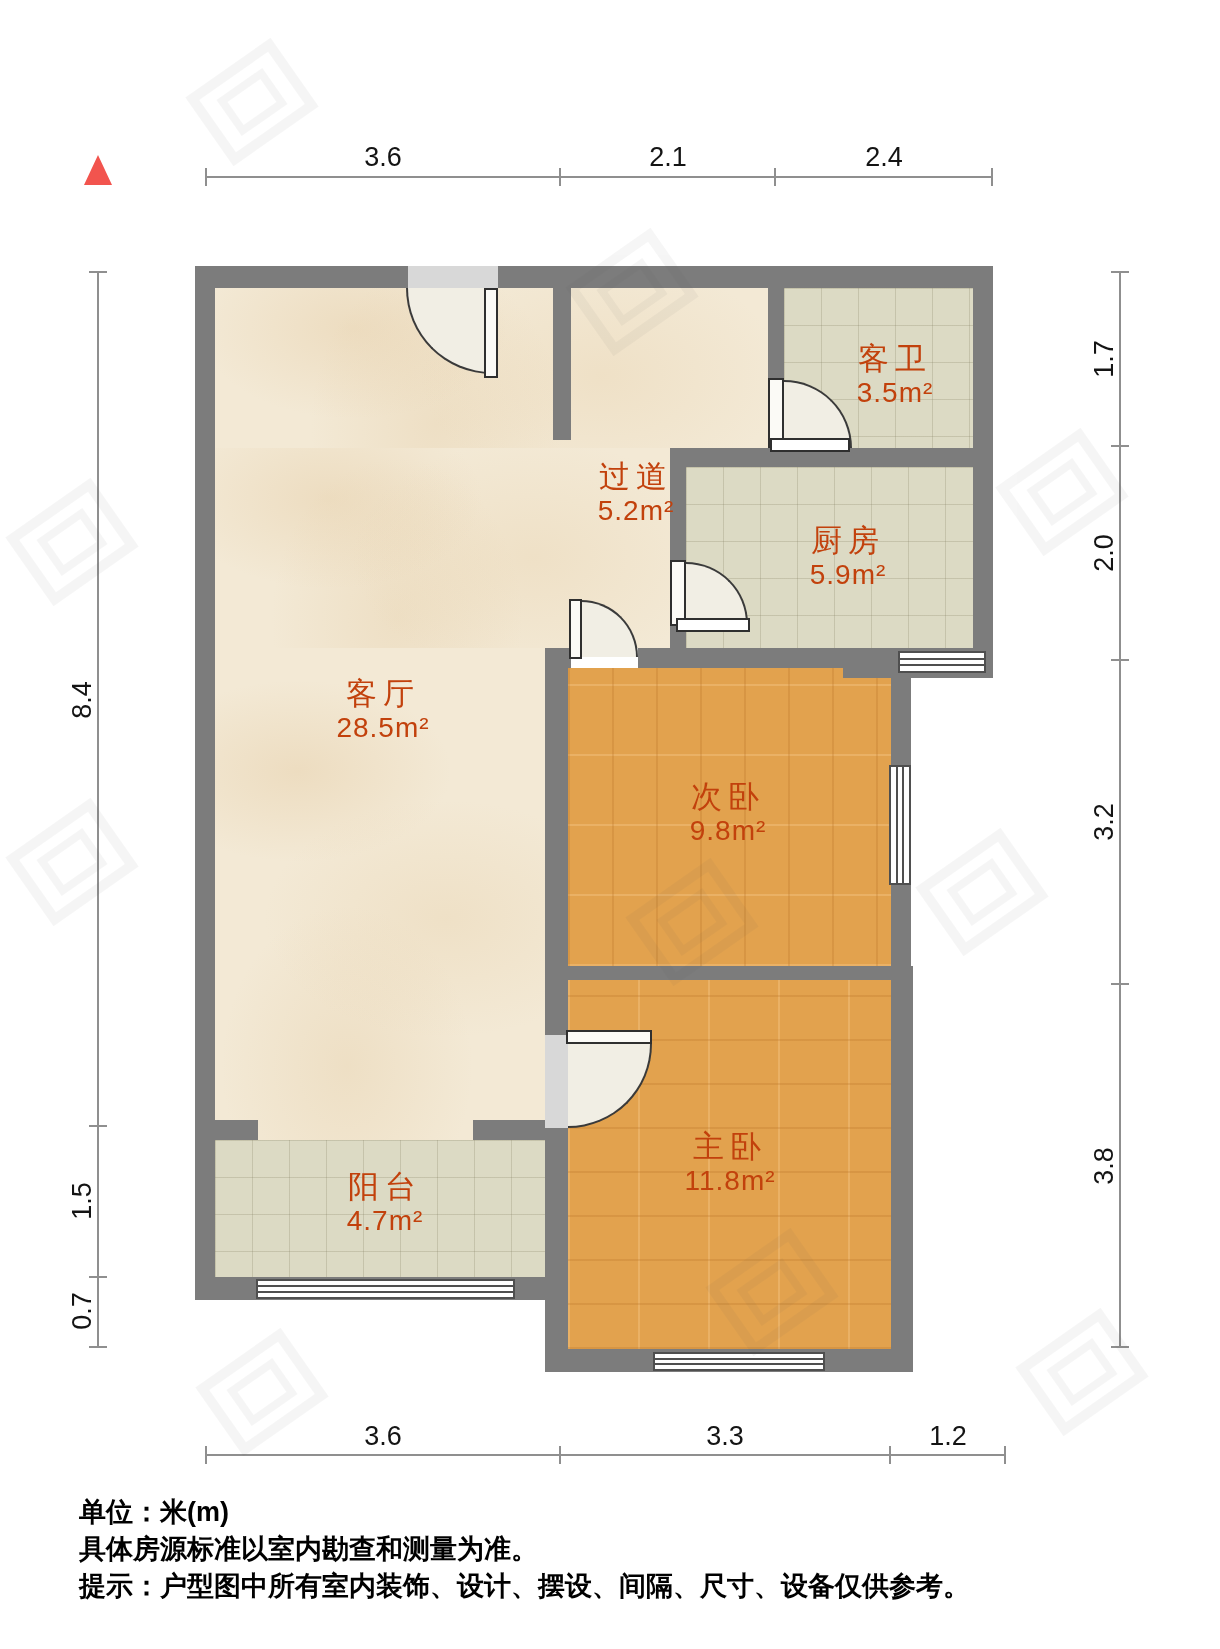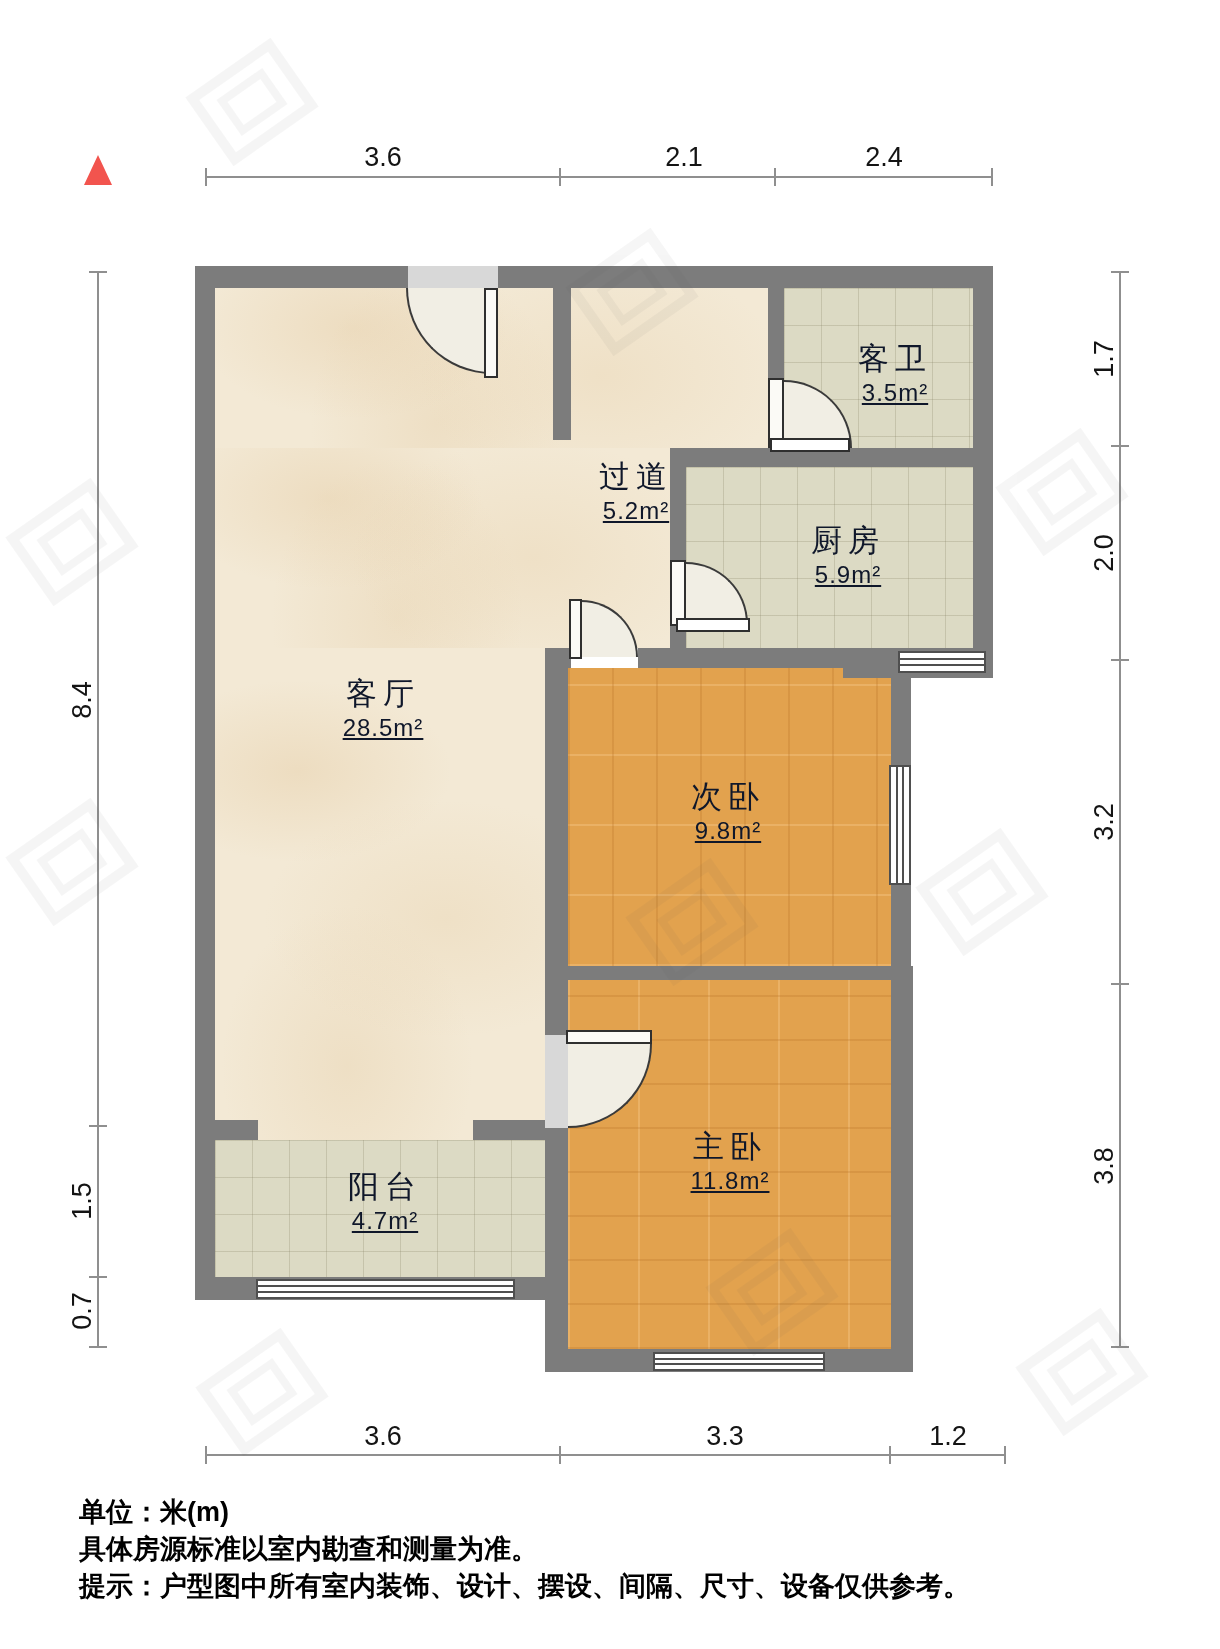--- a/index.html
+++ b/index.html
@@ -48,23 +48,23 @@
   
   .win { background:#ffffff; border:2px solid #4f4f4f; }
   .win-h::before, .win-h::after { content:""; position:absolute; left:0; right:0; height:2px; background:#4f4f4f; }
   .win-h::before { top:calc(33% - 1px); }
   .win-h::after  { top:calc(67% - 1px); }
   .win-v::before, .win-v::after { content:""; position:absolute; top:0; bottom:0; width:2px; background:#4f4f4f; }
   .win-v::before { left:calc(33% - 1px); }
   .win-v::after  { left:calc(67% - 1px); }
 
   
-  .room-label { position:absolute; transform:translate(-50%,-50%); text-align:center; color:#0f172a; white-space:nowrap; z-index:6; }
+  .room-label { position:absolute; transform:translate(-50%,-50%); text-align:center; color:#c2410c; white-space:nowrap; z-index:6; }
   .room-label .rname { display:block; font-size:31px; letter-spacing:6px; line-height:35px; }
-  .room-label .rarea { display:block; font-size:24px; letter-spacing:1px; line-height:33px;text-decoration:underline; }
+  .room-label .rarea { display:block; font-size:28px; letter-spacing:1px; line-height:33px; }
 
   
   .dim-line-h { position:absolute; height:2px; background:#8f8f8f; }
   .dim-line-v { position:absolute; width:2px;  background:#8f8f8f; }
   .tick-v { position:absolute; width:2px; height:18px; background:#8f8f8f; }
   .tick-h { position:absolute; width:18px; height:2px; background:#8f8f8f; }
   .dim-label { position:absolute; transform:translate(-50%,-50%); font-size:27px; color:#141414; white-space:nowrap; }
   .dim-label-rot { position:absolute; transform:translate(-50%,-50%) rotate(-90deg); font-size:27px; color:#141414; white-space:nowrap; }
 
   
@@ -181,21 +181,21 @@
     <span class="rarea">4.7m²</span>
   </div>
 
   <div>
     <div class="dim-line-h" style="left:206px; top:176px; width:787px;"></div>
     <div class="tick-v" style="left:205px; top:168px;"></div>
     <div class="tick-v" style="left:559px; top:168px;"></div>
     <div class="tick-v" style="left:774px; top:168px;"></div>
     <div class="tick-v" style="left:991px; top:168px;"></div>
     <div class="dim-label" style="left:383px; top:157px;">3.6</div>
-    <div class="dim-label" style="left:684px; top:157px;">2.1</div>
+    <div class="dim-label" style="left:668px; top:157px;">2.1</div>
     <div class="dim-label" style="left:884px; top:157px;">2.4</div>
   </div>
 
   <div>
     <div class="dim-line-h" style="left:206px; top:1454px; width:800px;"></div>
     <div class="tick-v" style="left:205px; top:1446px;"></div>
     <div class="tick-v" style="left:559px; top:1446px;"></div>
     <div class="tick-v" style="left:889px; top:1446px;"></div>
     <div class="tick-v" style="left:1004px; top:1446px;"></div>
     <div class="dim-label" style="left:383px; top:1436px;">3.6</div>

